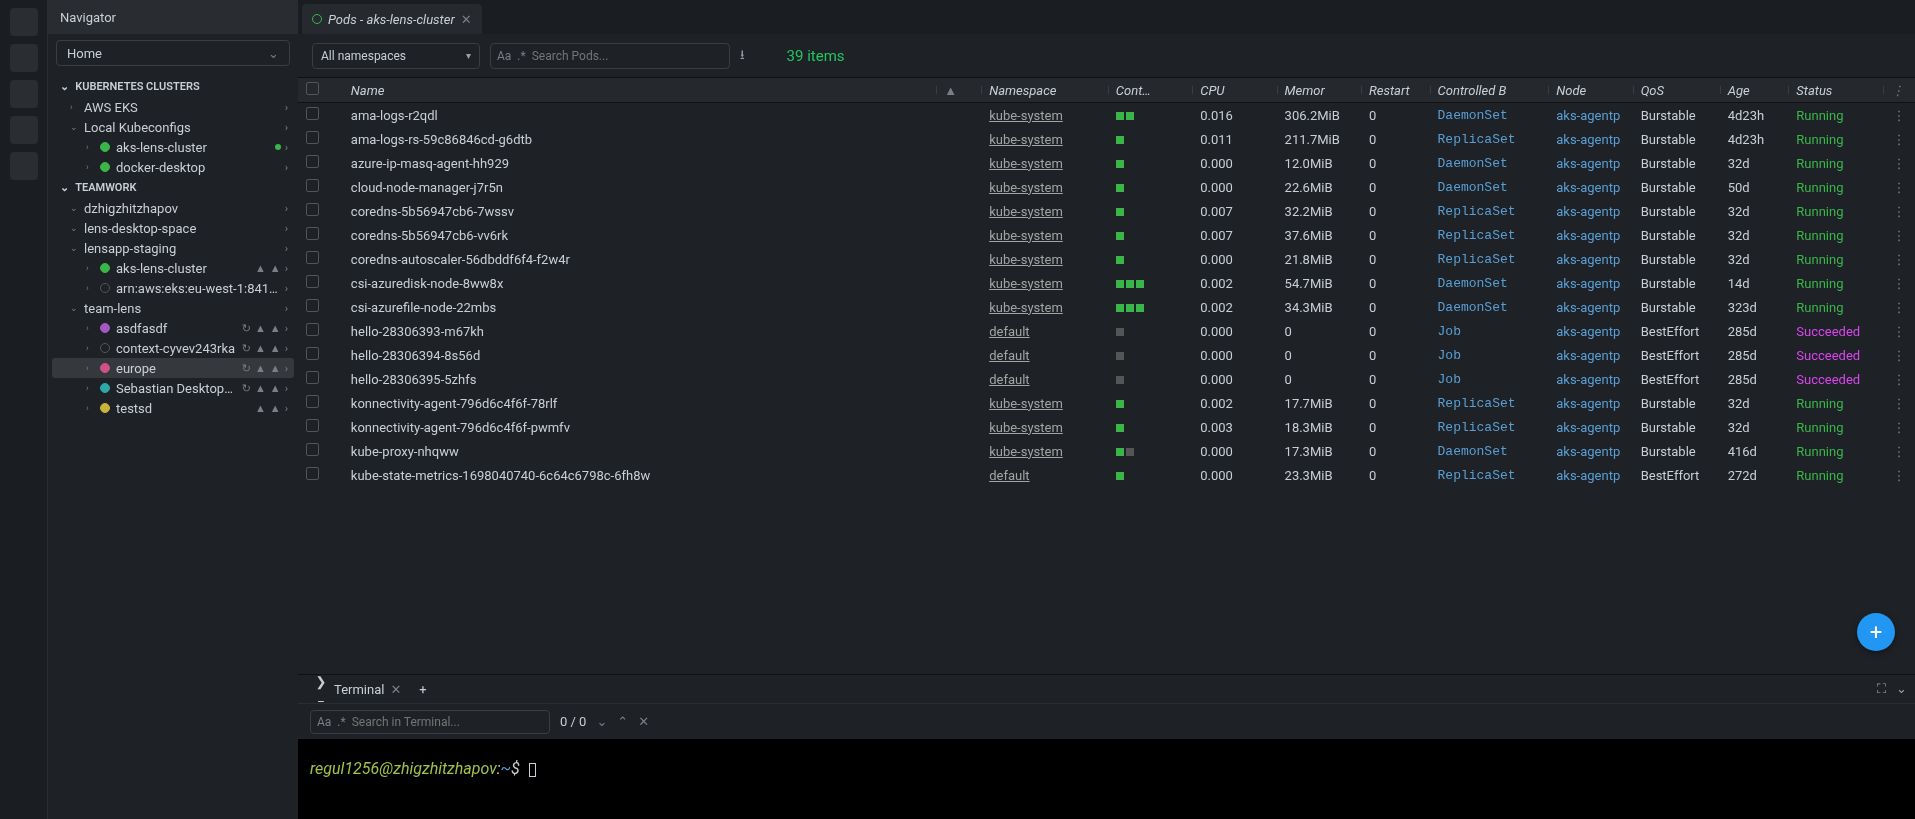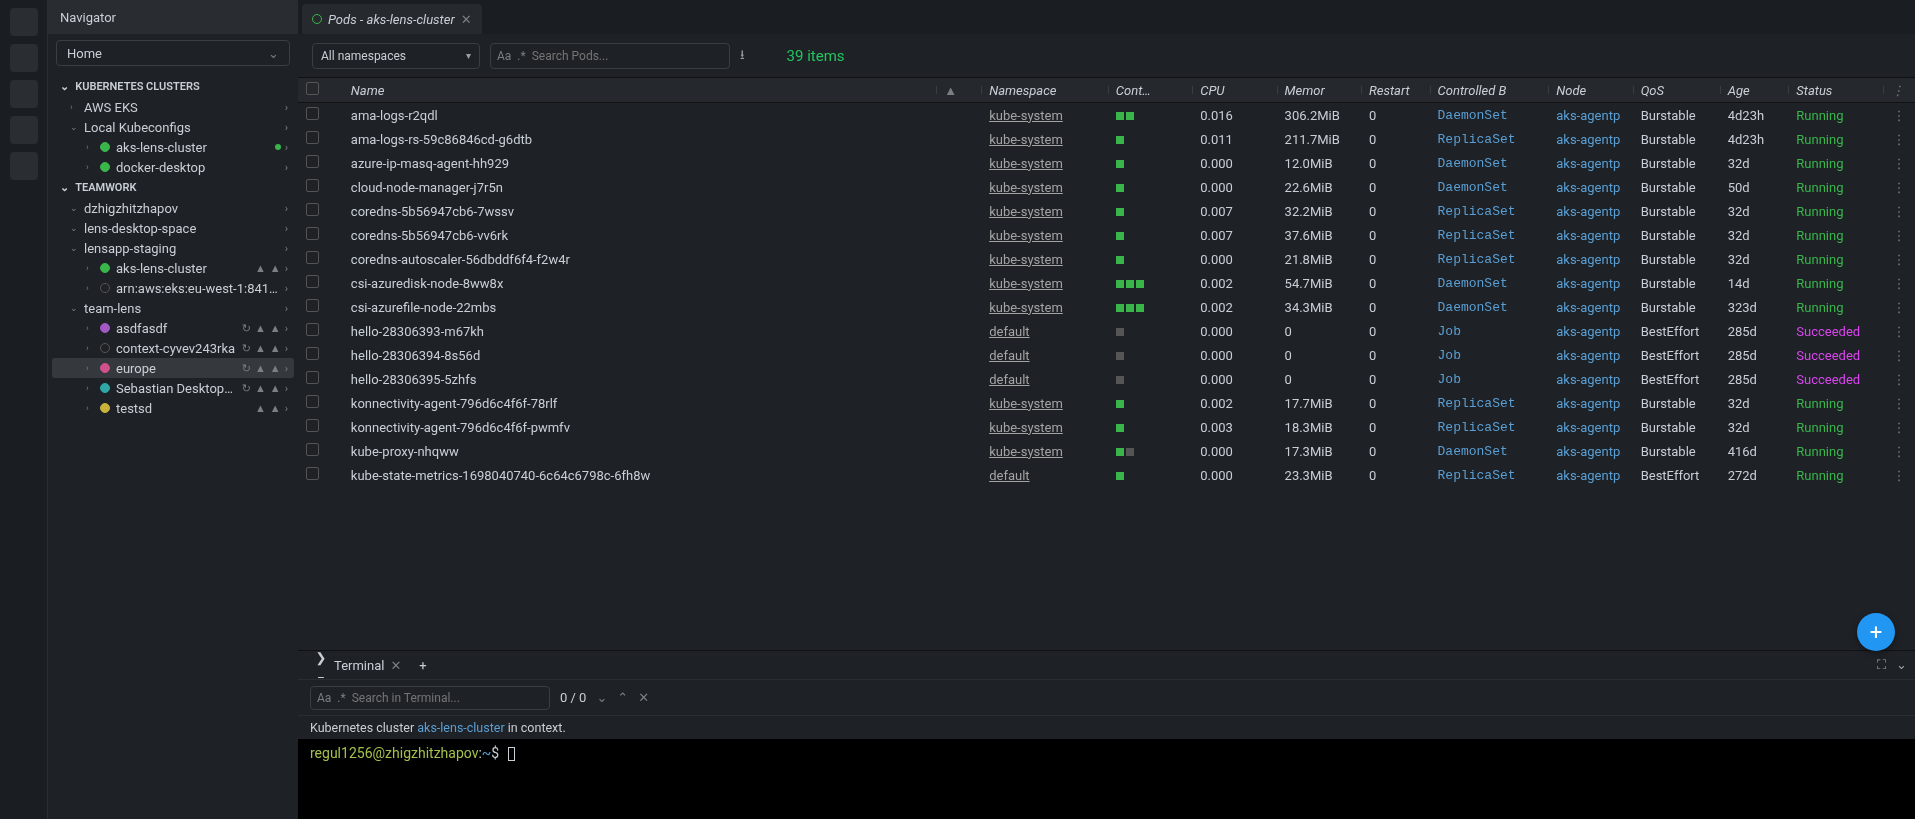--- a/index.html
+++ b/index.html
@@ -72,21 +72,21 @@
 .term-tab { display: flex; align-items: center; gap: 6px; padding: 4px 8px; border-radius: 4px 4px 0 0; font-size: 13px; }
 .term-tab .ticon { width: 14px; text-align: center; }
 .term-tab .close { color: #7a7f85; cursor: pointer; }
 .term-plus { color: #c9cfd6; padding: 2px 6px; cursor: pointer; }
 .term-tabs .right { margin-left: auto; display: flex; gap: 10px; color: #9aa0a6; }
 .term-search-row { height: 36px; display: flex; align-items: center; gap: 10px; padding: 0 12px; border-top: 1px solid #2a2d31; }
 .term-search { width: 240px; height: 24px; border: 1px solid #3a3d41; border-radius: 4px; display: flex; align-items: center; padding: 0 6px; gap: 6px; color: #7a7f85; font-size: 12px; }
 .term-search input { flex: 1; background: transparent; border: none; color: #c9cfd6; font-size: 12px; outline: none; }
 .term-context { padding: 4px 12px; font-size: 12.5px; color: #c9cfd6; border-top: 1px solid #2a2d31; }
 .term-context a { color: #5a9fd4; text-decoration: none; }
-.term-body { flex: 1; background: #000; padding: 6px 12px; font-family: Menlo, Consolas, monospace; font-size: 14px; min-height: 80px; }
+.term-body { flex: 1; background: #000; padding: 20px 12px; font-family: Menlo, Consolas, monospace; font-size: 16px; min-height: 80px; font-style: italic; }
 .prompt-user { color: #a3c14a; }
 .prompt-path { color: #5a9fd4; }
 .cursor { display: inline-block; width: 7px; height: 14px; border: 1px solid #c9cfd6; vertical-align: middle; }
 
 .fab { position: fixed; right: 20px; bottom: 168px; width: 38px; height: 38px; border-radius: 50%; background: #2196f3; color: #fff; display: flex; align-items: center; justify-content: center; font-size: 22px; cursor: pointer; box-shadow: 0 2px 6px rgba(0,0,0,.4); }
 
 
 col.c-chk { width: 34px; }
 col.c-name { width: 450px; }
 col.c-warn { width: 34px; }
@@ -605,23 +605,20 @@
       <div class="term-search">
         <span>Aa</span>
         <span>.*</span>
         <input type="text" placeholder="Search in Terminal..." style="">
       </div>
       <span>0 / 0</span>
       <span style="color:#7a7f85">⌄</span>
       <span style="color:#7a7f85">⌃</span>
       <span style="color:#7a7f85">✕</span>
     </div>
-    <div class="term-context">
-      <span>Kubernetes cluster </span><a href="#">aks-lens-cluster</a><span> in context.</span>
-    </div>
     <div class="term-body">
       <span class="prompt-user">regul1256@zhigzhitzhapov</span><span style="color:#c9cfd6">:</span><span class="prompt-path">~</span><span style="color:#c9cfd6">$</span>
       <span class="cursor"></span>
     </div>
   </div>
 </div>
 
 <div class="fab">+</div>
 
 </body></html>

